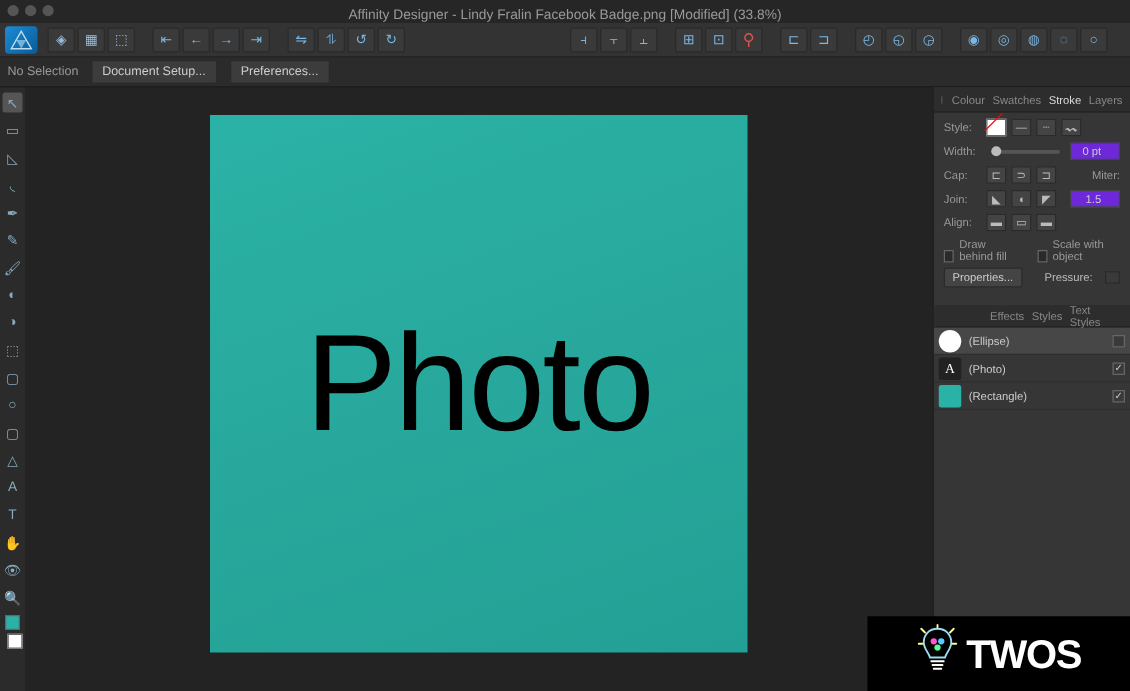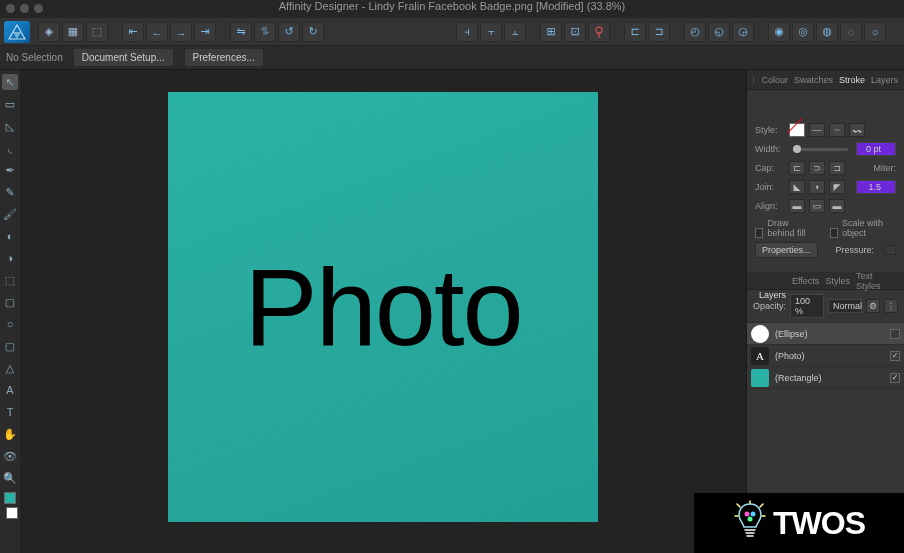--- a/index.html
+++ b/index.html
@@ -9,21 +9,21 @@
   font-family: -apple-system, "Helvetica Neue", Arial, sans-serif;
   font-size: 10px;
   color: #bbb;
   overflow: hidden;
   position: relative;
 }
 .titlebar {
   height: 18px;
   background: #262626;
   display: flex;
-  align-items: flex-start;
+  align-items: flex-end;
   justify-content: center;
   color: #999;
   font-size: 11px;
   position: relative;
 }
 .traffic { position: absolute; left: 6px; top: 4px; display: flex; gap: 5px; }
 .traffic span { width: 9px; height: 9px; border-radius: 50%; display: block; }
 .tl-close { background: #555; }
 .tl-min { background: #555; }
 .tl-max { background: #555; }
@@ -106,21 +106,21 @@
 .right-panels {
   width: 158px;
   background: #363636;
   display: flex; flex-direction: column;
   border-left: 1px solid #1a1a1a;
 }
 .panel-tabs { height: 20px; background: #2d2d2d; display: flex; align-items: center; padding: 0 6px; gap: 6px; font-size: 9px; color: #888; border-bottom: 1px solid #222; }
 .panel-tabs .active { color: #ddd; }
 .panel-tabs .dot { width: 6px; height: 6px; border-radius: 50%; background: #555; margin-right: 2px; }
 
-.stroke-panel { padding: 5px 8px; font-size: 9px; margin-top: 28px; }
+.stroke-panel { padding: 5px 8px; font-size: 9px; }
 .prow { display: flex; align-items: center; margin-bottom: 5px; gap: 4px; }
 .plabel { width: 30px; color: #999; }
 .swatch-none { width: 16px; height: 14px; background: #fff; position: relative; border: 1px solid #666;}
 .swatch-none::after { content:''; position:absolute; left:0; top:50%; width:140%; border-top:1.5px solid red; transform: rotate(-45deg) translateX(-3px); transform-origin: left;}
 .mini-btn { width: 16px; height: 14px; background: #444; border: 1px solid #2a2a2a; display: inline-flex; align-items: center; justify-content: center; color: #bbb; font-size: 9px;}
 .mini-slider { flex:1; height: 3px; background: #555; border-radius: 2px; margin: 0 4px; position: relative;}
 .mini-slider::before { content:''; position:absolute; left:0; top:-3px; width:8px; height:8px; background:#bbb; border-radius:50%;}
 .num-field { width: 40px; height: 14px; background: #6d28d9; border: 1px solid #444; color: #ccc; font-size: 9px; text-align: right; padding-right: 14px;}
 .checkbox-row { display: flex; align-items: flex-end; gap: 4px; color: #999; margin-bottom: 4px;}
 .cb { width: 10px; height: 10px; border: 1px solid #666; background: #2a2a2a;}
@@ -322,27 +322,20 @@
       </div>
     </div>
 
     <div class="layers-tabs">
       <span class="dot"></span>
       <span class="active">Layers</span>
       <span>Effects</span>
       <span>Styles</span>
       <span>Text Styles</span>
     </div>
-    <div class="opacity-row">
-      <span>Opacity:</span>
-      <span class="dropdown">100 %</span>
-      <span class="dropdown blend-dd">Normal</span>
-      <span class="mini-btn">⚙</span>
-      <span class="mini-btn">⋮</span>
-    </div>
     <div class="layer-list">
       <div class="layer sel">
         <div class="layer-thumb"></div>
         <span class="layer-name">(Ellipse)</span>
         <span class="layer-check"></span>
       </div>
       <div class="layer">
         <div class="layer-thumb text">A</div>
         <span class="layer-name">(Photo)</span>
         <span class="layer-check">✓</span>

